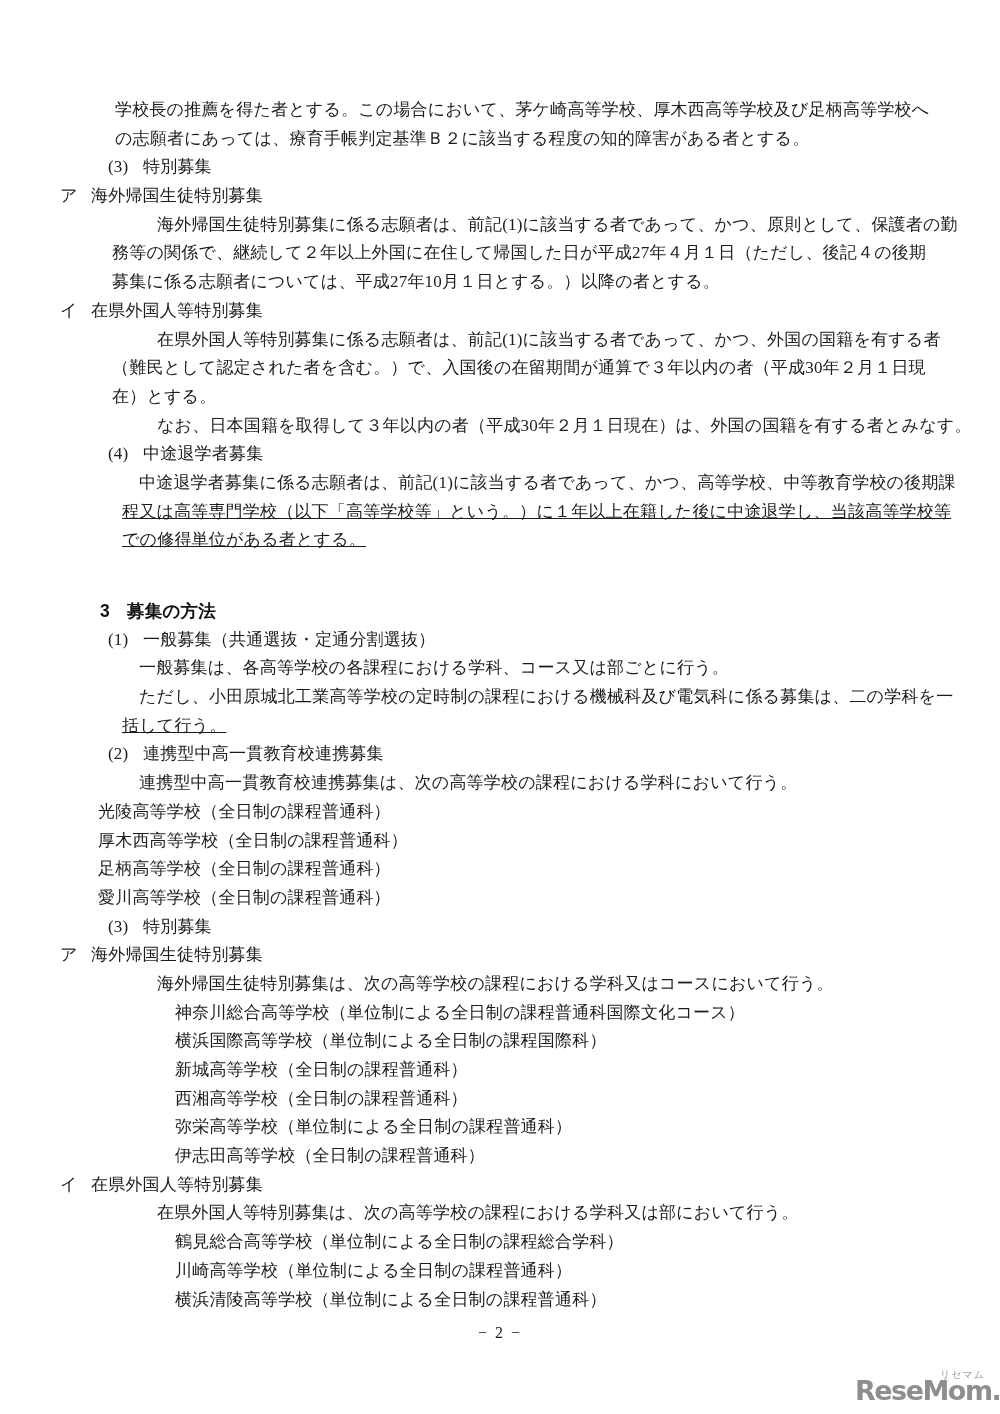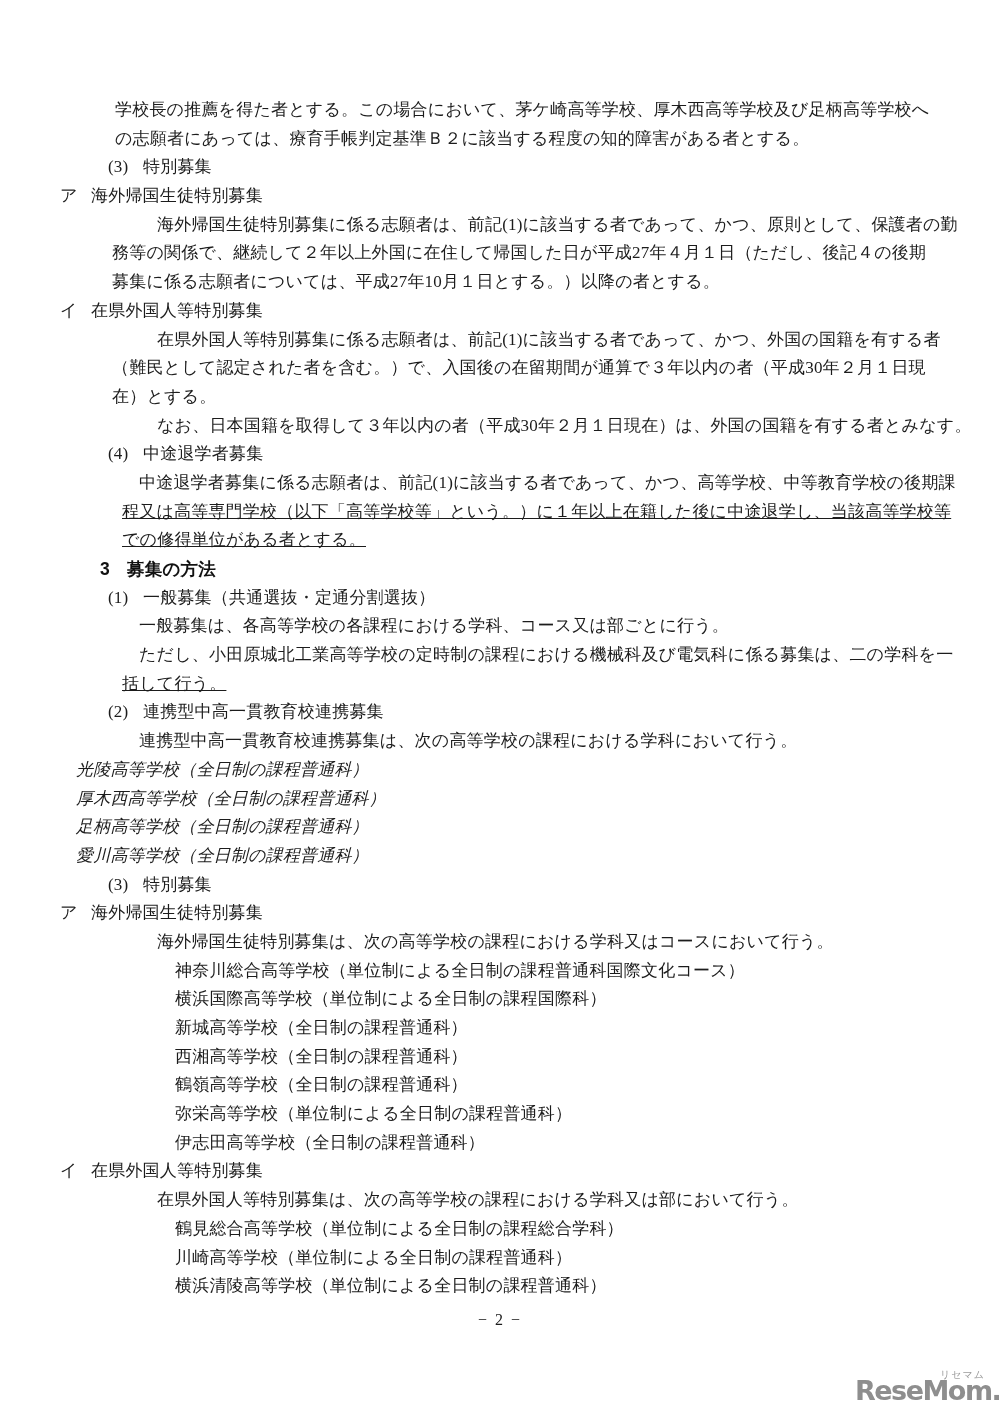--- a/index.html
+++ b/index.html
@@ -28,20 +28,21 @@
   }
   .line .marker { display: inline-block; }
 
   
   .h1 {
     padding-left: 100px;
     font-family: "Liberation Sans", "DejaVu Sans", sans-serif;
     font-weight: bold;
     font-size: 17.5px;
     color: #111;
+    margin-top: 42px;
   }
   .h1 .marker { width: 27px; }
 
   
   .l1 { padding-left: 108px; }
   .l1 .marker { width: 35px; }
 
   
   .l2 { padding-left: 60px; }
   .l2 .marker { width: 31px; }
@@ -49,21 +50,21 @@
   
   .p0  { padding-left: 115px; }
   .p1f { padding-left: 139px; }
   .p1  { padding-left: 122px; text-decoration: underline; }
 
   
   .p2f { padding-left: 157px; }
   .p2  { padding-left: 112px; }
 
   
-  .ls2 { padding-left: 76px; font-style: italic; }
+  .ls2 { padding-left: 98px; }
   .ls3 { padding-left: 175px; }
 
   .footer {
     margin-top: 10px;
     width: 1000px;
     text-align: center;
     font-size: 16px;
     letter-spacing: 2px;
     color: #1c1c1c;
   }
@@ -125,21 +126,20 @@
       <div class="line ls2"><span>厚木西高等学校（全日制の課程普通科）</span></div>
       <div class="line ls2"><span>足柄高等学校（全日制の課程普通科）</span></div>
       <div class="line ls2"><span>愛川高等学校（全日制の課程普通科）</span></div>
       <div class="line l1"><span class="marker">(3)</span><span>特別募集</span></div>
       <div class="line l2"><span class="marker">ア</span><span>海外帰国生徒特別募集</span></div>
       <div class="line p2f"><span>海外帰国生徒特別募集は、次の高等学校の課程における学科又はコースにおいて行う。</span></div>
       <div class="line ls3"><span>神奈川総合高等学校（単位制による全日制の課程普通科国際文化コース）</span></div>
       <div class="line ls3"><span>横浜国際高等学校（単位制による全日制の課程国際科）</span></div>
       <div class="line ls3"><span>新城高等学校（全日制の課程普通科）</span></div>
       <div class="line ls3"><span>西湘高等学校（全日制の課程普通科）</span></div>
-      <div class="line ls3"><span>鶴嶺高等学校（全日制の課程普通科）</span></div>
       <div class="line ls3"><span>弥栄高等学校（単位制による全日制の課程普通科）</span></div>
       <div class="line ls3"><span>伊志田高等学校（全日制の課程普通科）</span></div>
       <div class="line l2"><span class="marker">イ</span><span>在県外国人等特別募集</span></div>
       <div class="line p2f"><span>在県外国人等特別募集は、次の高等学校の課程における学科又は部において行う。</span></div>
       <div class="line ls3"><span>鶴見総合高等学校（単位制による全日制の課程総合学科）</span></div>
       <div class="line ls3"><span>川崎高等学校（単位制による全日制の課程普通科）</span></div>
       <div class="line ls3"><span>横浜清陵高等学校（単位制による全日制の課程普通科）</span></div>
     </div>
 
   <div class="footer">− 2 −</div>

